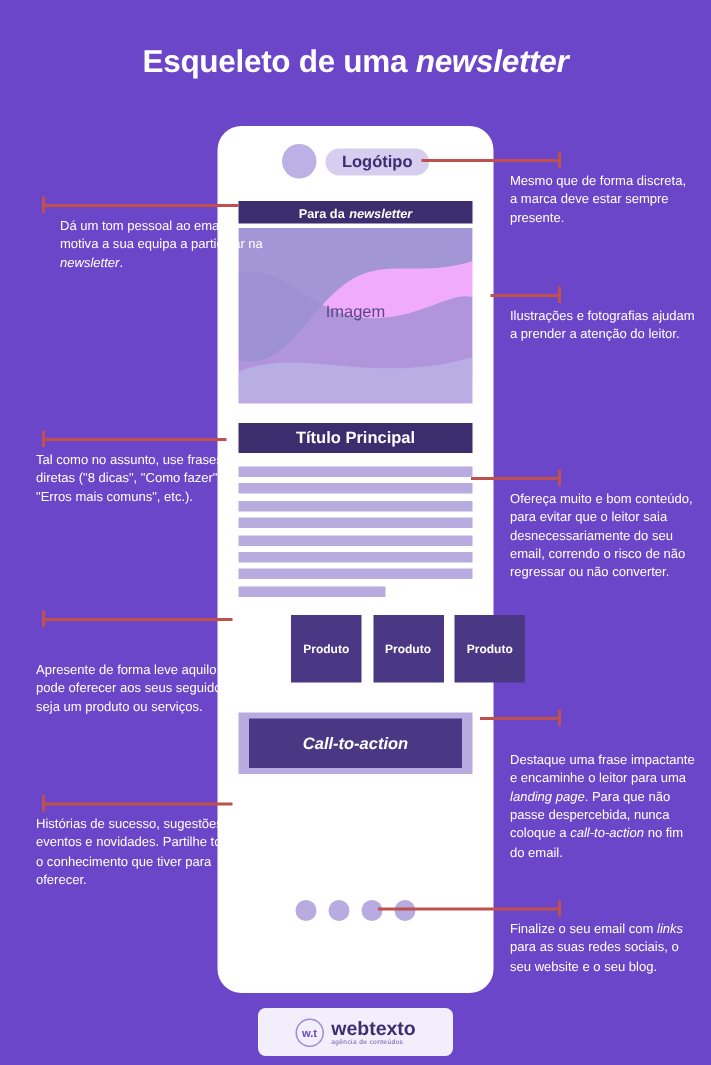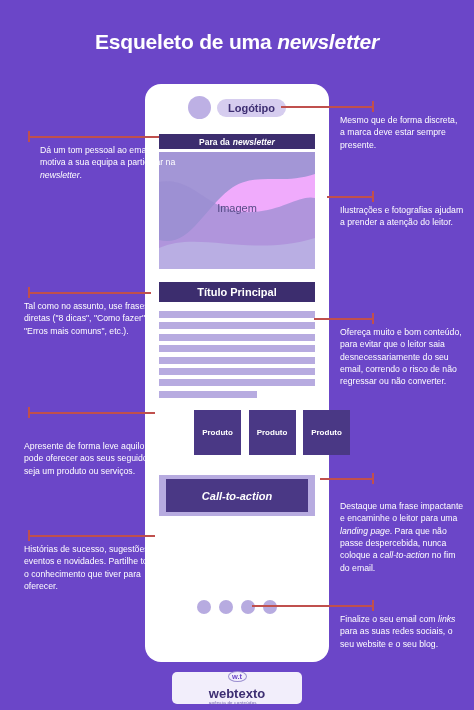--- a/index.html
+++ b/index.html
@@ -213,21 +213,20 @@
     left: 172px;
     top: 672px;
     width: 130px;
     height: 32px;
     background: #f2eefb;
     border-radius: 5px;
     display: flex;
     align-items: center;
     justify-content: center;
     gap: 5px;
-    flex-direction: column;
   }
   .footer-badge {
     width: 19px;
     height: 19px;
     border-radius: 50%;
     border: 1.4px solid #9b8fd0;
     color: #6b46c8;
     font-size: 7.5px;
     font-weight: bold;
     display: flex;

